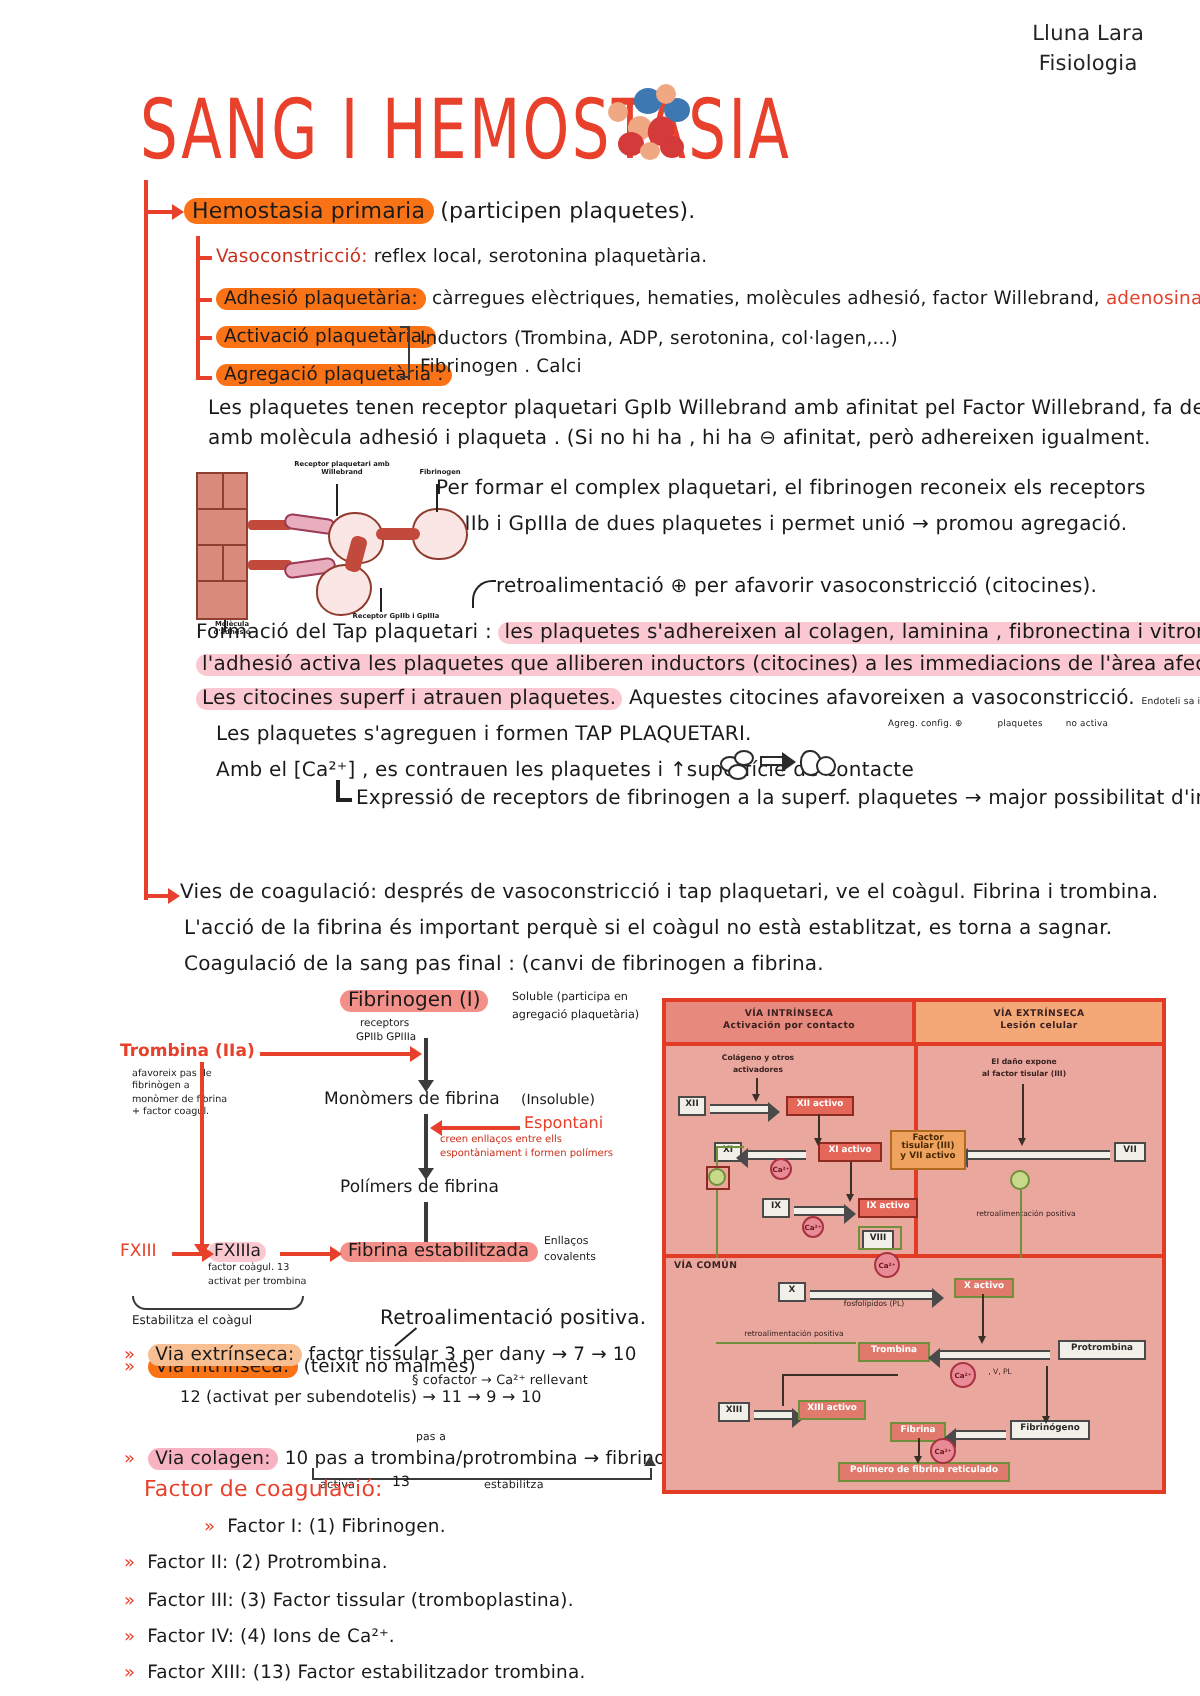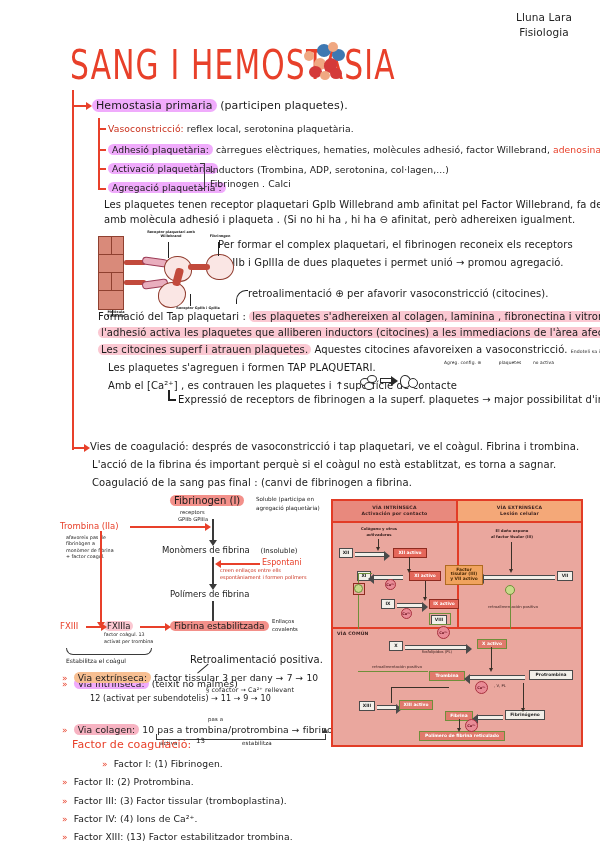--- a/index.html
+++ b/index.html
@@ -13,21 +13,21 @@
     overflow:hidden;
   }
   .page { position:relative; width:600px; height:848px; }
 
   
   .hw { font-family:"DejaVu Sans", sans-serif; letter-spacing:.1px; }
   .red   { color:#e8402a; }
   .dred  { color:#c9301c; }
 
   
-  .hl-pink   { background:#f0abfc; border-radius:9px; padding:0 4px; color:#1a1a1a; }
+  .hl-pink   { background:#f97316; border-radius:9px; padding:0 4px; color:#1a1a1a; }
   .hl-pink2  { background:#f7b3c2; border-radius:9px; padding:0 4px; color:#1a1a1a; }
   .hl-lpink  { background:#fbc8d2; border-radius:8px; padding:0 3px; color:#1a1a1a; }
   .hl-orange { background:#f7bf92; border-radius:9px; padding:0 4px; color:#1a1a1a; }
   .hl-salmon { background:#f3908a; border-radius:9px; padding:0 4px; color:#1a1a1a; }
 
   
   .author {
     position:absolute; right:28px; top:10px;
     font-size:10.5px; line-height:1.45; text-align:center; color:#232323;
   }
@@ -292,21 +292,21 @@
 
     <div class="fcbox" style="left:110px;top:0px;">
       <span class="hl-salmon red" style="font-size:10px;">Fibrinogen (I)</span>
     </div>
     <div class="fcbox r6" style="left:196px;top:1px;font-size:5.6px;">Soluble (participa en</div>
     <div class="fcbox r6" style="left:196px;top:10px;font-size:5.6px;">agregació plaquetària)</div>
 
     <div class="fcbox r6" style="left:120px;top:14px;font-size:5.2px;">receptors</div>
     <div class="fcbox r6" style="left:118px;top:21px;font-size:5.2px;">GPIIb  GPIIIa</div>
 
-    <div class="fcbox" style="left:0;top:26px;">
+    <div class="fcbox" style="left:0;top:26px;font-weight:bold;">
       <span class="red" style="font-size:8.5px;">Trombina (IIa)</span>
     </div>
     <div class="arrowh" style="left:70px;top:31px;width:76px;"></div>
 
     <div class="fcbox" style="left:6px;top:40px;width:52px;white-space:normal;font-size:4.8px;line-height:1.35;">afavoreix pas de fibrinògen a monòmer de fibrina + factor coagul.</div>
 
     <div class="arrowv" style="left:152px;top:24px;height:22px;"></div>
 
     <div class="fcbox" style="left:102px;top:50px;">
       <span style="font-size:8.5px;">Monòmers de fibrina</span>

